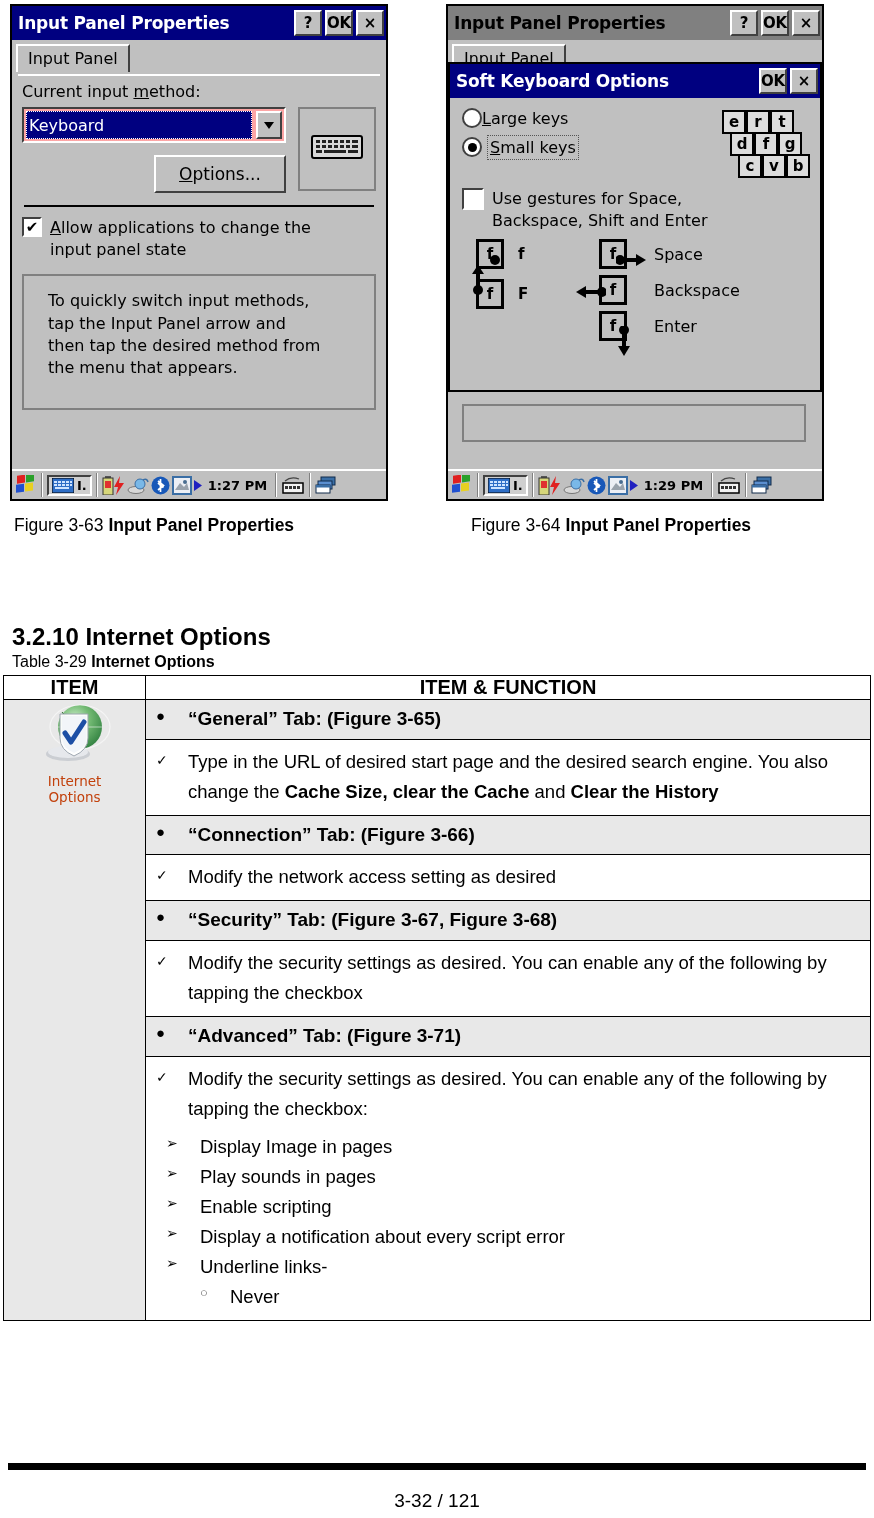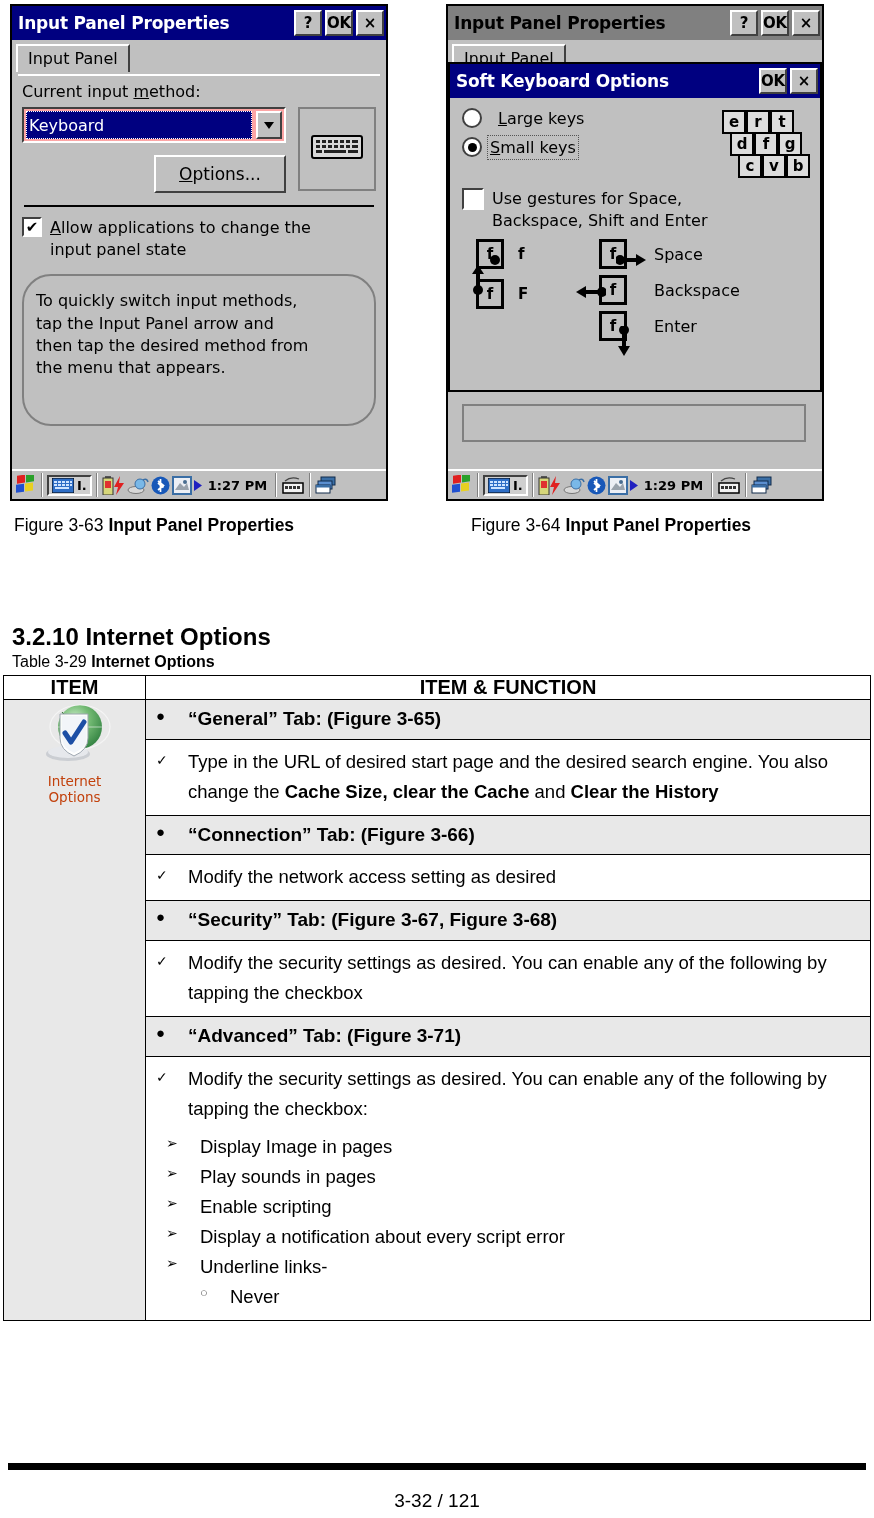--- a/index.html
+++ b/index.html
@@ -343,21 +343,21 @@
         <div style="display:flex; gap:8px; align-items:flex-start;">
           <span class="ce-check">
               <span>✔</span>
             </span>
           <span class="ce-label" style="line-height:1.35;">
             <span class="ce-underline">A</span><span>llow applications to change the</span><br>
             <span>input panel state</span>
           </span>
         </div>
 
-        <div class="ce-groupbox" style="margin-top:14px; height:152px; padding:14px 12px;border-radius:29px;">
+        <div class="ce-groupbox" style="margin-top:14px; height:136px; padding:14px 24px;">
           <div class="ce-label" style="line-height:1.4;">To quickly switch input methods,</div>
           <div class="ce-label" style="line-height:1.4;">tap the Input Panel arrow and</div>
           <div class="ce-label" style="line-height:1.4;">then tap the desired method from</div>
           <div class="ce-label" style="line-height:1.4;">the menu that appears.</div>
         </div>
       </div>
     </div>
 
     <div class="ce-taskbar">
       <span class="tb-item">
@@ -473,21 +473,21 @@
       <div class="ce-titlebar active">
         <span class="ce-title-text">Soft Keyboard Options</span>
         <span class="ce-btn">OK</span>
         <span class="ce-btn">×</span>
       </div>
 
       <div style="padding:10px 10px 0 12px;">
         <div style="display:flex; gap:10px;">
 
           <div style="flex:1;">
-            <div style="display:flex; gap:16px; align-items:center; margin-bottom:9px;">
+            <div style="display:flex; gap:0; align-items:center; margin-bottom:9px;">
               <span class="ce-radio"></span>
               <span class="ce-label">
                 <span class="ce-underline">L</span><span>arge keys</span>
               </span>
             </div>
             <div style="display:flex; gap:8px; align-items:center;">
               <span class="ce-radio">
                   <span class="dot"></span>
                 </span>
               <span class="ce-label" style="outline:1px dotted #555; outline-offset:2px;">

